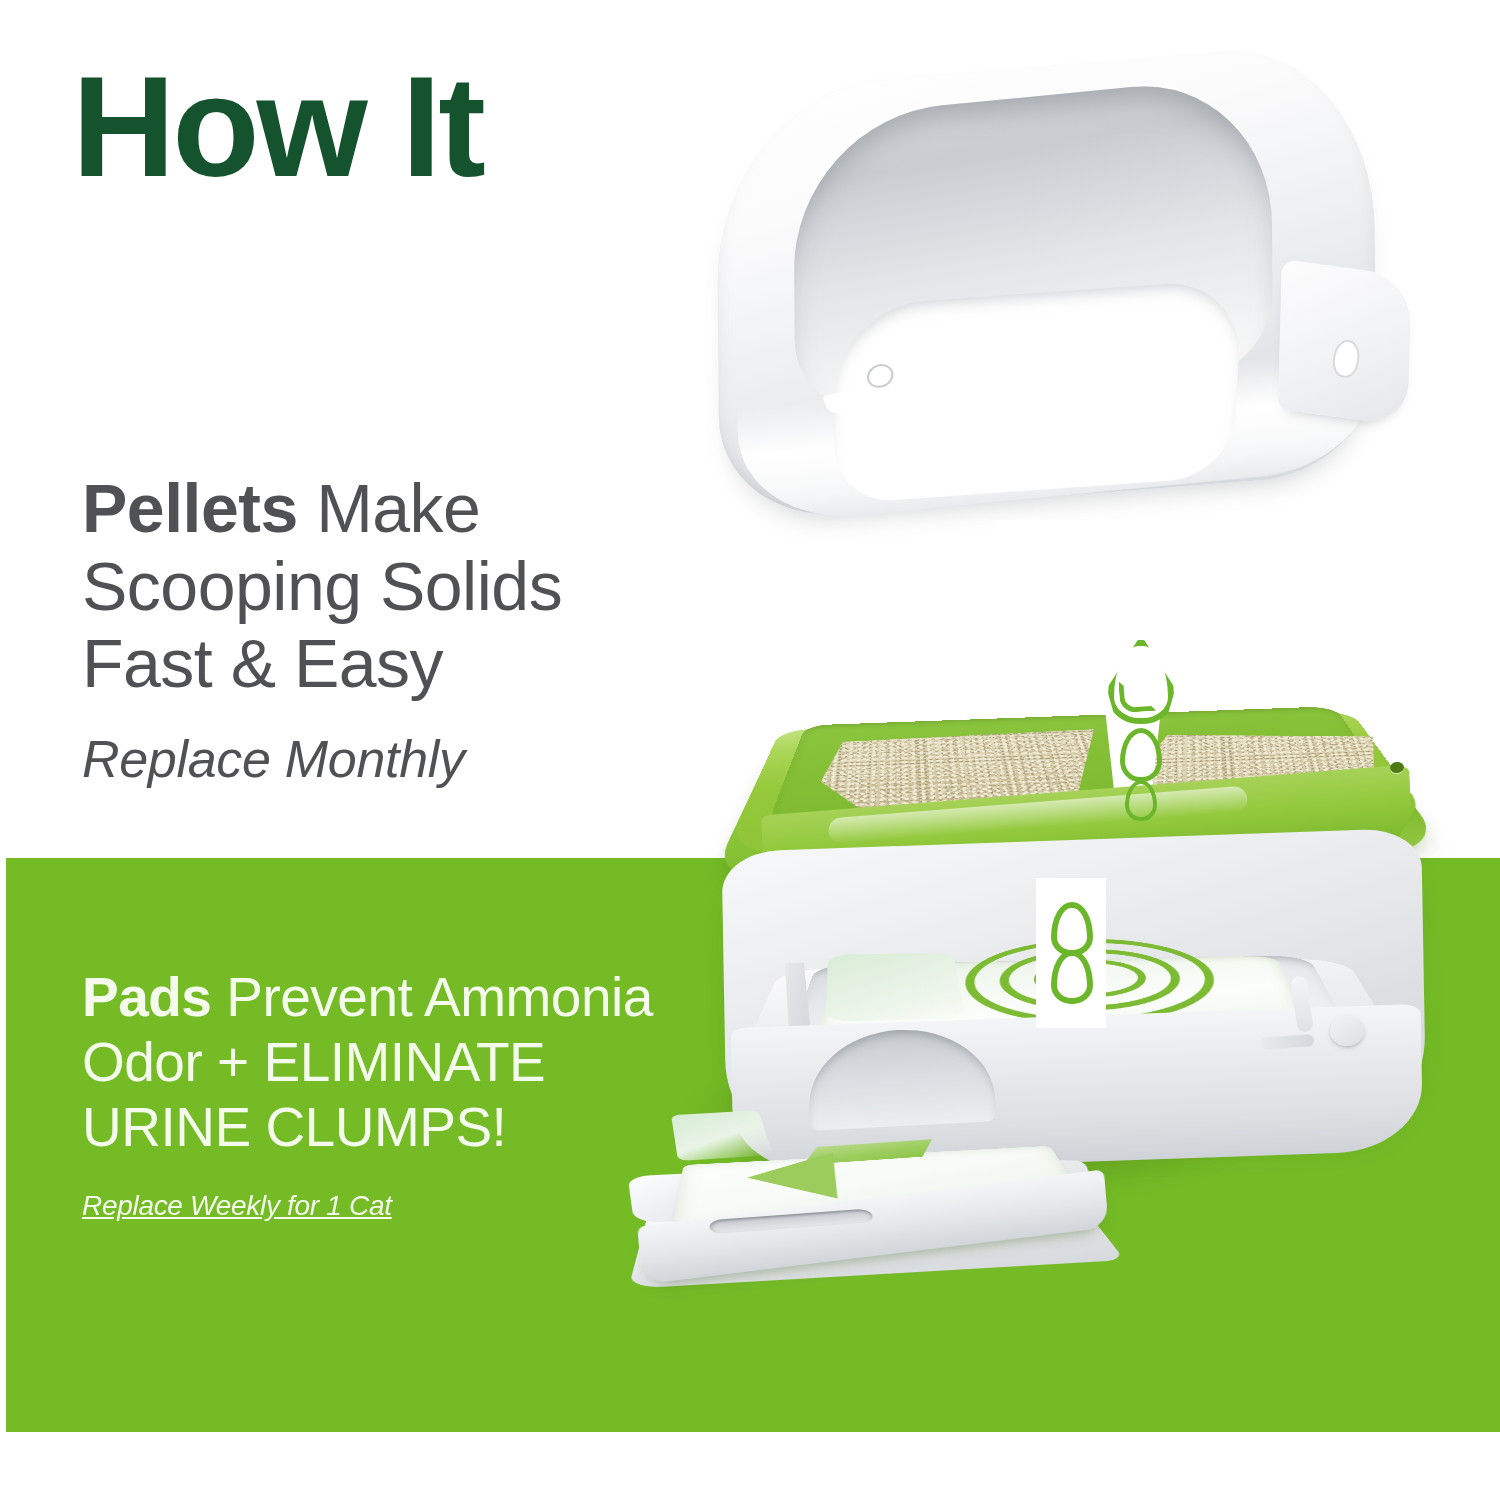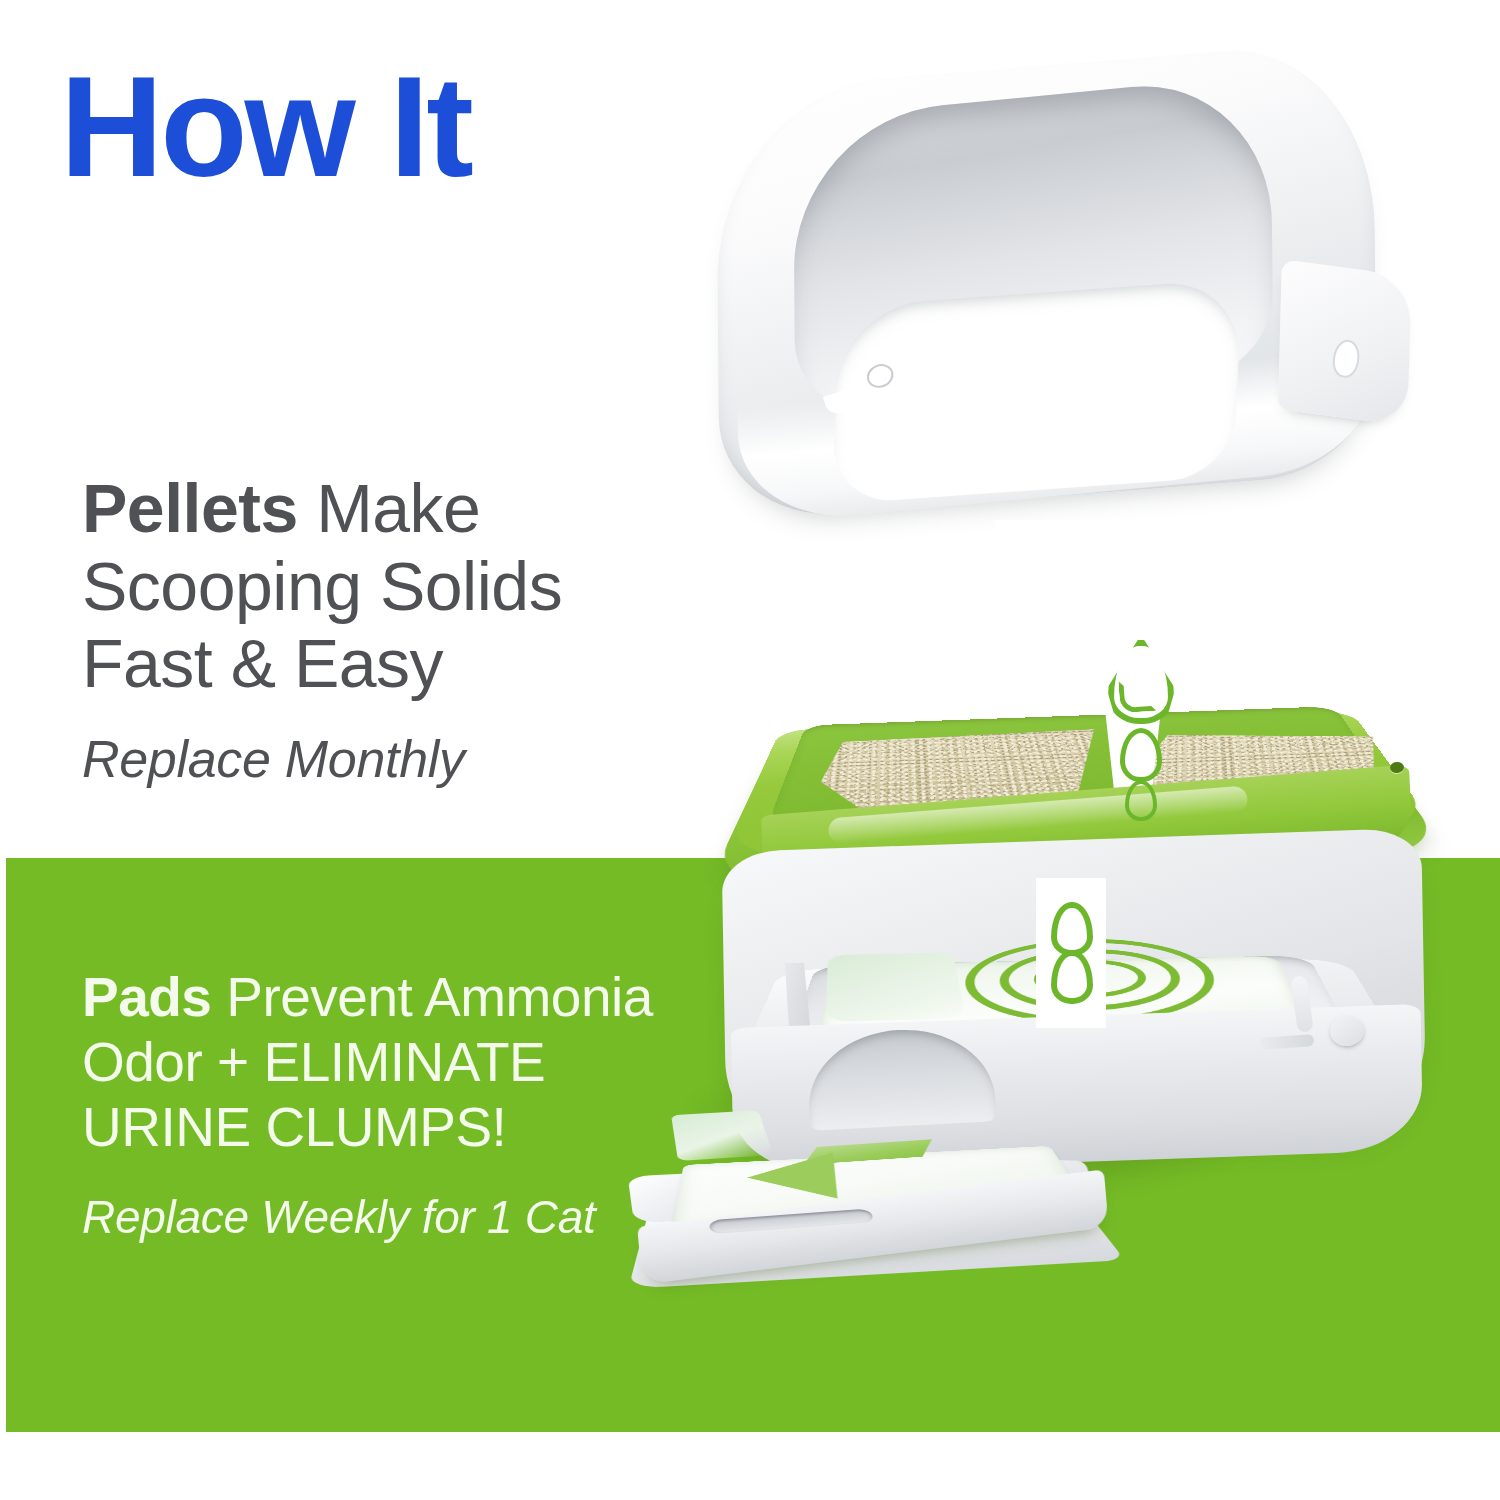--- a/index.html
+++ b/index.html
@@ -8,37 +8,37 @@
   #stage{position:relative;width:1500px;height:1500px;background:#ffffff;overflow:hidden;}
 
   
   .green-band{
     position:absolute;left:6px;top:858px;width:1494px;height:574px;
     background:#74bb26;
   }
 
   
   .headline{
-    position:absolute;left:60px;top:58px;width:640px;
+    position:absolute;left:72px;top:58px;width:640px;
     font-size:143px;line-height:0.97;font-weight:bold;
-    color:#1d4ed8;letter-spacing:-3px;
+    color:#14532d;letter-spacing:-3px;
   }
   .block-white{position:absolute;left:82px;top:470px;width:620px;color:#4f5154;}
   .block-green{position:absolute;left:82px;top:925px;width:640px;color:#f4fbec;}
 
   .big{
     font-size:68px;line-height:1.14;font-weight:normal;letter-spacing:-0.5px;
   }
   .big b{font-weight:bold;}
   .sub{
     font-size:52px;font-style:italic;letter-spacing:-0.3px;margin-top:26px;
     font-weight:normal;
   }
   .block-green .big{font-size:55px;line-height:1.18;margin-top:40px;}
-  .block-green .sub{font-size:46px;margin-top:30px;}
+  .block-green .sub{font-size:28px;margin-top:30px;text-decoration:underline;}
 
   
   #product{position:absolute;left:600px;top:40px;width:880px;height:1260px;}
 
   
   .base-shadow{
     position:absolute;left:90px;top:1010px;width:560px;height:150px;
     background:radial-gradient(ellipse at 50% 50%, rgba(60,90,20,.35) 0%, rgba(60,90,20,.12) 55%, rgba(60,90,20,0) 75%);
     filter:blur(6px);
   }

